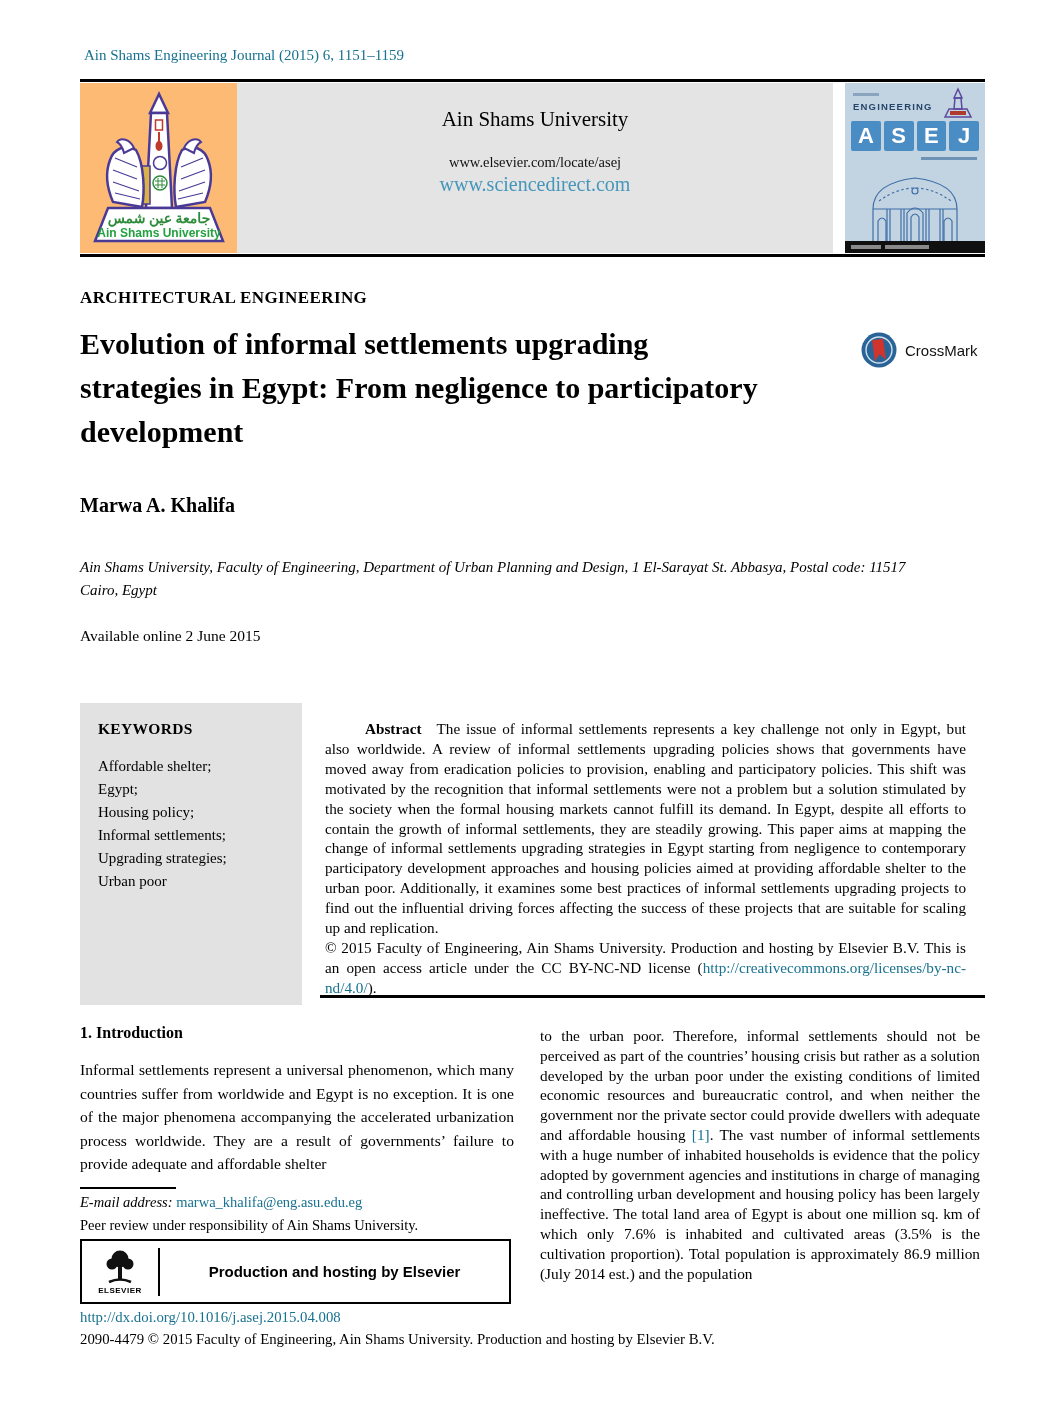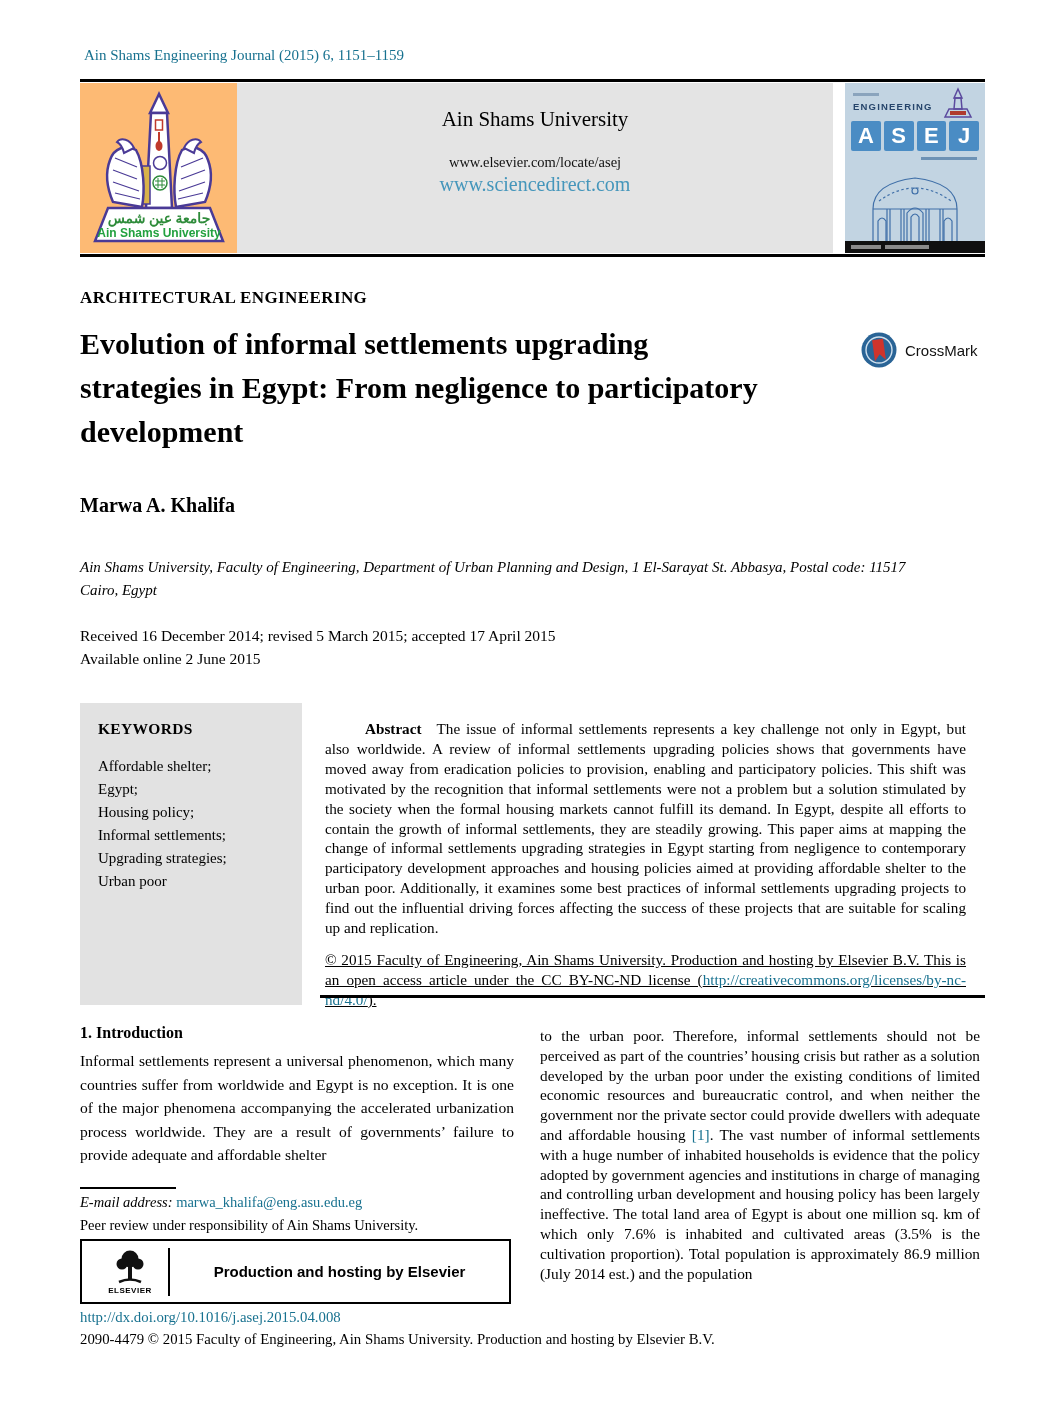--- a/index.html
+++ b/index.html
@@ -43,37 +43,37 @@
   .affiliation{position:absolute;left:80px;top:556px;width:865px;font-style:italic;font-size:15px;line-height:23px;}
   .dates{position:absolute;left:80px;top:624px;font-size:15.5px;line-height:23px;}
 
   .kw-box{position:absolute;left:80px;top:703px;width:222px;height:302px;background:#e2e2e2;
           box-sizing:border-box;padding:17px 18px;}
   .kw-title{font-weight:bold;font-size:15.5px;letter-spacing:0.3px;margin-bottom:17px;}
   .kw-item{font-size:15px;line-height:23px;}
 
   .abstract{position:absolute;left:325px;top:719px;width:641px;font-size:15.2px;line-height:19.9px;text-align:justify;}
   .abs-label{font-weight:bold;margin-right:15px;margin-left:40px;}
-  .abs-copy{margin-top:12px;text-align:justify;text-decoration:underline;}
+  .abs-copy{margin-top:0;text-align:justify;}
 
   .link{color:#17718f;text-decoration:none;cursor:pointer;}
 
   .col-left{position:absolute;left:80px;top:1024px;width:434px;}
-  .intro-heading{font-size:16px;font-weight:bold;margin:0 0 7px 0;}
+  .intro-heading{font-size:16px;font-weight:bold;margin:0 0 16px 0;}
   .col-left p{font-size:15.6px;line-height:23.5px;text-align:justify;margin:0;}
   .col-right{position:absolute;left:540px;top:1026px;width:440px;font-size:15.3px;line-height:19.8px;text-align:justify;}
 
   .footnote-rule{position:absolute;left:80px;top:1187px;width:96px;height:2px;background:#000;}
   .fn-email{position:absolute;left:80px;top:1194px;font-size:14.5px;}
   .fn-email .lbl{font-style:italic;}
   .fn-peer{position:absolute;left:80px;top:1217px;font-size:14.5px;}
 
   .elsevier-box{position:absolute;left:80px;top:1239px;width:431px;height:65px;border:2px solid #000;
                 box-sizing:border-box;display:flex;align-items:center;}
-  .els-logo{width:76px;display:flex;flex-direction:column;align-items:center;justify-content:center;padding-left:10px;}
+  .els-logo{width:76px;display:flex;flex-direction:column;align-items:center;justify-content:center;}
   .els-word{font-family:"Liberation Sans",sans-serif;font-weight:bold;font-size:8px;letter-spacing:0.5px;margin-top:1px;}
   .els-divider{width:2px;height:48px;background:#000;}
   .els-text{flex:1;text-align:center;font-family:"Liberation Sans",sans-serif;font-weight:bold;font-size:15px;}
 
   .footer{position:absolute;left:80px;top:1307px;font-size:14.8px;line-height:21.5px;}
 </style>
 </head>
 <body>
 
 <div class="page">
@@ -172,21 +172,20 @@
       <g transform="rotate(-8 19 19)">
         <path d="M13.5,8.5 h11 v21 l-5.5,-6.2 l-5.5,6.2 z" fill="#d0342c"></path>
       </g>
     </svg>
     <span class="cm-label">CrossMark</span>
   </div>
 
   <div class="author">Marwa A. Khalifa</div>
   <div class="affiliation">Ain Shams University, Faculty of Engineering, Department of Urban Planning and Design, 1 El-Sarayat St. Abbasya, Postal code: 11517 Cairo, Egypt</div>
   <div class="dates">
-    <div>Received 16 December 2014; revised 5 March 2015; accepted 17 April 2015</div>
     <div>Available online 2 June 2015</div>
   </div>
 
   <div class="kw-box">
     <div class="kw-title">KEYWORDS</div>
     <div class="kw-item">Affordable shelter;</div>
     <div class="kw-item">Egypt;</div>
     <div class="kw-item">Housing policy;</div>
     <div class="kw-item">Informal settlements;</div>
     <div class="kw-item">Upgrading strategies;</div>

